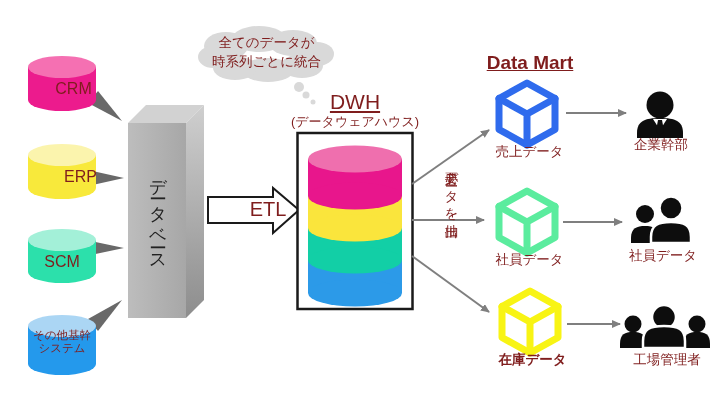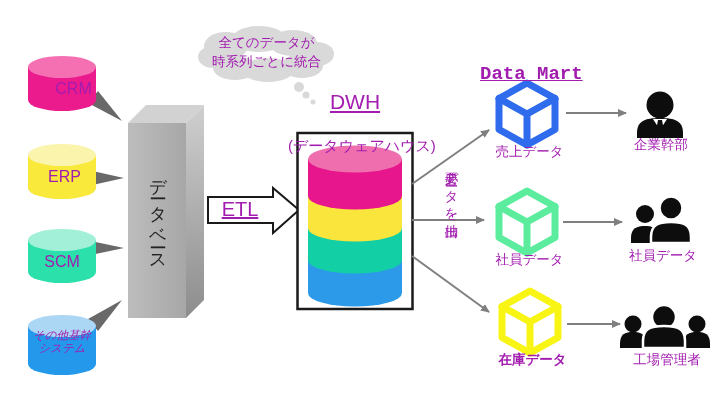--- a/index.html
+++ b/index.html
@@ -1,29 +1,29 @@
 <!DOCTYPE html>
 <html style="--crm: #ec1b8d; --crm_top: #f570b2; --erp: #f8e93b; --erp_top: #fbf4ad; --scm: #2ce0ab; --scm_top: #a3f0d8; --other: #2499ec; --other_top: #abd6f4; --db_front: #b2b2b2; --db_top: #d2d2d2; --cloud: #d9d9d9; --wedge: #696969; --line: #7f7f7f; --dwh_magenta: #e8168c; --dwh_magenta_top: #ef6fae; --dwh_yellow: #fae53c; --dwh_teal: #12cfa6; --dwh_blue: #2c9ae8; --cube_blue: #2f6bed; --cube_green: #5bec9e; --cube_yellow: #f8f414; --person: #0d0d0d;"><head>
 <meta charset="utf-8">
 <style>
   html,body{margin:0;padding:0;background:#fff;}
   .stage{
     position:relative;width:720px;height:405px;background:#fff;overflow:hidden;
     font-family:"Liberation Sans","DejaVu Sans",sans-serif;color:#111;
   }
   .stage > svg{position:absolute;left:0;top:0;}
-  .lbl{position:absolute;text-align:center;color:#a21caf;white-space:nowrap;}
+  .lbl{position:absolute;text-align:center;color:#7f1d1d;white-space:nowrap;}
   .src-lbl{font-size:16px;}
-  .src-lbl-sm{font-size:11.5px;line-height:13px;white-space:normal;font-style:italic;}
+  .src-lbl-sm{font-size:11.5px;line-height:13px;white-space:normal;}
   .vtext{writing-mode:vertical-rl;text-orientation:mixed;white-space:nowrap;}
   .db-lbl{font-size:17.5px;letter-spacing:3px;color:#222;}
   .cloud-lbl{font-size:13.5px;line-height:19px;white-space:normal;}
-  .etl-lbl{font-size:20px;text-decoration:underline;}
+  .etl-lbl{font-size:20px;padding-left:28px;}
   .dwh-title{font-size:21px;text-decoration:underline;}
-  .dwh-sub{font-size:15px;margin-top:24px;}
+  .dwh-sub{font-size:13px;}
   .dm-title{font-size:19px;font-weight:700;text-decoration:underline;}
   .extract-lbl{font-size:13.5px;letter-spacing:1px;}
   .small-lbl{font-size:13.5px;}
 </style>
 </head>
 <body>
 
 <div class="stage">
 
   <svg width="720" height="405" viewBox="0 0 720 405">
@@ -145,40 +145,40 @@
       <circle cx="633" cy="324" r="8.5"></circle>
       <path d="M620,348 L620,344 C620,334 625,332 633,332 C641,332 646,334 646,344 L646,348 Z"></path>
       <circle cx="697" cy="324" r="8.5"></circle>
       <path d="M684,348 L684,344 C684,334 689,332 697,332 C705,332 710,334 710,344 L710,348 Z"></path>
       <circle cx="664" cy="317" r="12" stroke="#ffffff" stroke-width="2.5"></circle>
       <path d="M643,348 L643,341 C643,329 650,326 664,326 C678,326 685,329 685,341 L685,348 Z" stroke="#ffffff" stroke-width="2.5"></path>
     </g>
   </svg>
 
   <div class="lbl src-lbl" style="left:28px;top:80px;width:91px;">CRM</div>
-  <div class="lbl src-lbl" style="left:28px;top:168px;width:73px;">ERP</div>
+  <div class="lbl src-lbl" style="left:28px;top:168px;width:73px;padding-left:16px;">ERP</div>
   <div class="lbl src-lbl" style="left:28px;top:253px;width:68px;">SCM</div>
   <div class="lbl src-lbl-sm" style="left:24px;top:329px;width:76px;">
     <div>その他基幹</div>
     <div>システム</div>
   </div>
 
   <div class="lbl vtext db-lbl" style="left:146px;top:167px;">データベース</div>
 
   <div class="lbl cloud-lbl" style="left:200px;top:33px;width:133px;">
     <div>全てのデータが</div>
     <div>時系列ごとに統合</div>
   </div>
 
   <div class="lbl etl-lbl" style="left:209px;top:198px;width:62px;">ETL</div>
 
   <div class="lbl dwh-title" style="left:303px;top:90px;width:104px;">DWH</div>
   <div class="lbl dwh-sub" style="left:288px;top:113px;width:134px;">(データウェアハウス)</div>
 
-  <div class="lbl dm-title" style="left:480px;top:63px;width:100px;font-family:Liberation Mono, monospace;">Data Mart</div>
+  <div class="lbl dm-title" style="left:480px;top:52px;width:100px;">Data Mart</div>
 
   <div class="lbl vtext extract-lbl" style="left:442px;top:161px;">必要データを抽出</div>
 
   <div class="lbl small-lbl" style="left:487px;top:143px;width:85px;">売上データ</div>
   <div class="lbl small-lbl" style="left:487px;top:251px;width:85px;">社員データ</div>
   <div class="lbl small-lbl" style="left:490px;top:351px;width:85px;font-weight:bold;">在庫データ</div>
 
   <div class="lbl small-lbl" style="left:625px;top:136px;width:72px;">企業幹部</div>
   <div class="lbl small-lbl" style="left:627px;top:247px;width:72px;">社員データ</div>
   <div class="lbl small-lbl" style="left:625px;top:351px;width:84px;text-align:center;">工場管理者</div>

